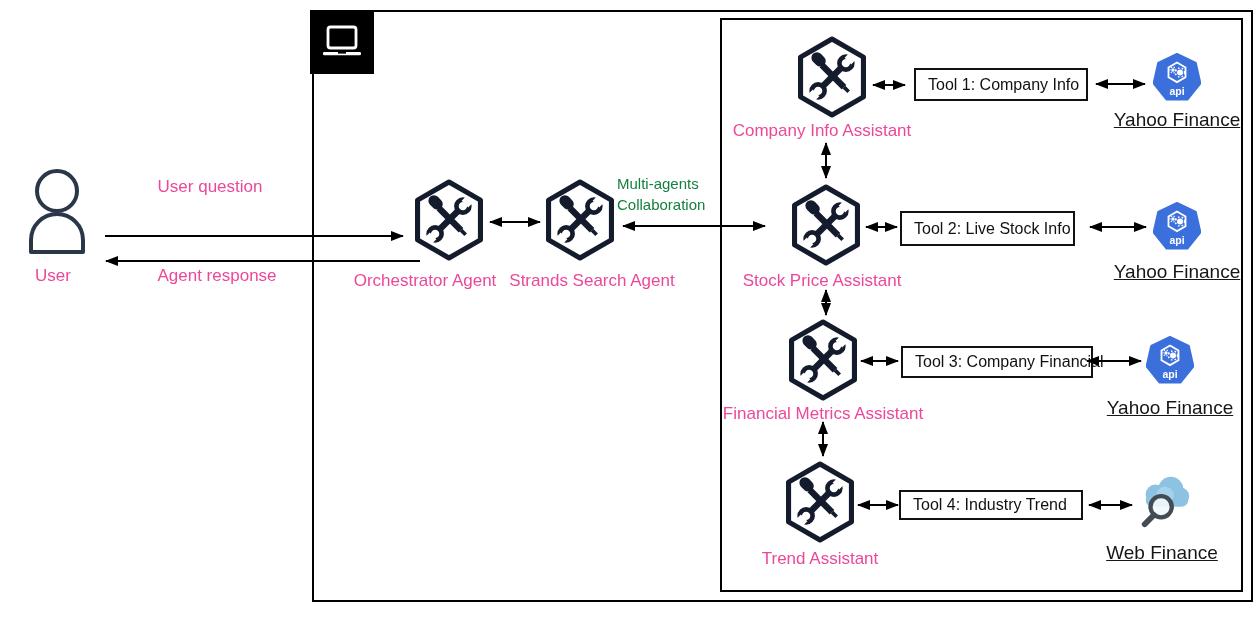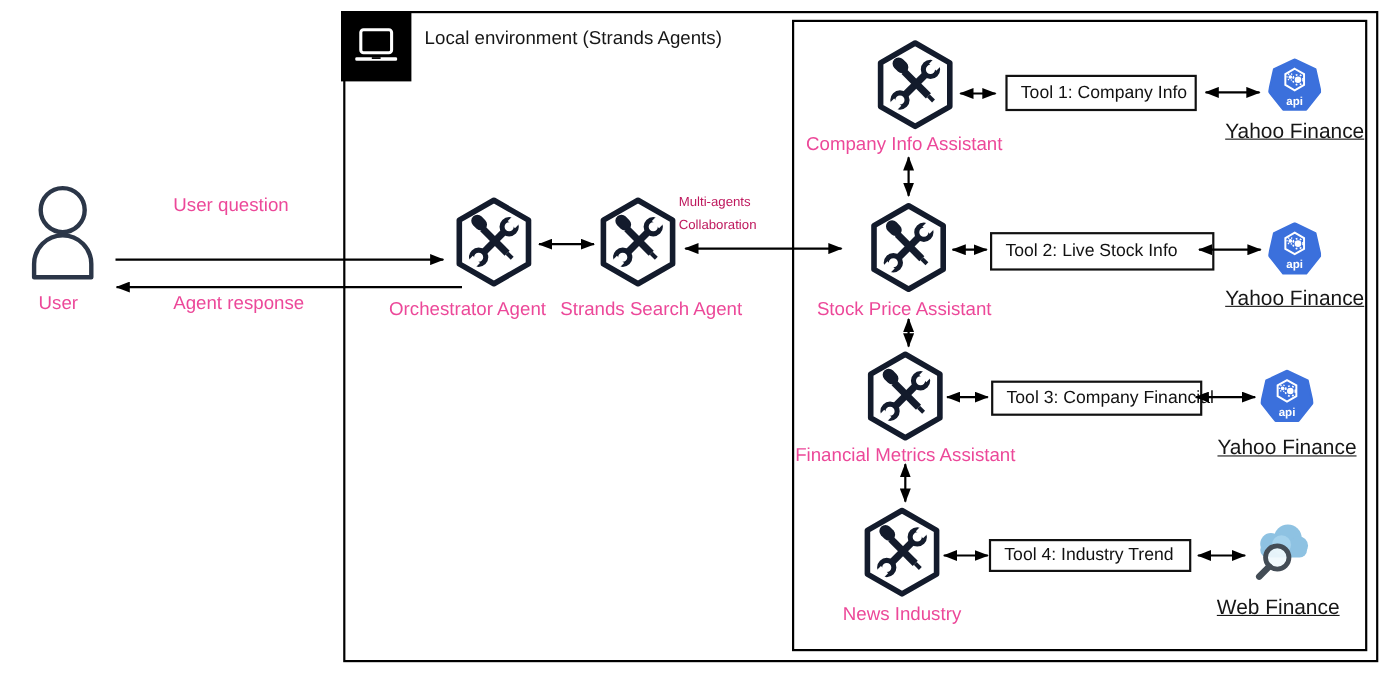--- a/index.html
+++ b/index.html
@@ -26,21 +26,21 @@
     left:310px;top:10px;width:64px;height:64px;background:#000;
     display:flex;align-items:center;justify-content:center;
   }
   #env-title{left:386px;top:25px;font-size:17px;color:#161616;white-space:nowrap;}
   .toolbox{
     position:absolute;border:2px solid #111;background:#fff;box-sizing:border-box;
     display:flex;align-items:center;padding-left:12px;font-size:16px;color:#111;
     white-space:nowrap;
   }
   #collab-label{
-    left:617px;top:173px;width:110px;font-size:12px;line-height:21px;color:#be185d;
+    left:617px;top:173px;width:110px;font-size:15px;line-height:21px;color:#15803d;
   }
   .hex-svg{position:absolute;width:74px;height:86px;}
   .api-svg{position:absolute;width:48px;height:50px;}
   #arrow-layer{position:absolute;left:0;top:0;width:1260px;height:618px;pointer-events:none;}
 </style>
 </head>
 <body>
 
 <div id="canvas">
 
@@ -69,21 +69,20 @@
   </svg>
 
   <div id="outer-box" class="abs"></div>
   <div id="env-icon-tile" class="abs">
     <svg width="44" height="40" viewBox="0 0 44 40">
       <rect x="8" y="5" width="28" height="21" rx="2.5" fill="none" stroke="#ffffff" stroke-width="2.8"></rect>
       <rect x="3" y="30" width="38" height="3.2" rx="1.2" fill="#ffffff"></rect>
       <rect x="18" y="30" width="8" height="1.6" fill="#000000"></rect>
     </svg>
   </div>
-  <div id="env-title" class="abs">Local environment (Strands Agents)</div>
 
   <div id="inner-box" class="abs"></div>
 
   <svg class="abs" style="left:19px;top:164px" width="76" height="92" viewBox="0 0 76 92">
     <circle cx="38" cy="27" r="20" fill="#ffffff" stroke="#2b3648" stroke-width="4"></circle>
     <path d="M 12 88 L 12 76 A 26 26 0 0 1 64 76 L 64 88 Z" fill="#ffffff" stroke="#2b3648" stroke-width="4" stroke-linejoin="round"></path>
   </svg>
   <div class="label" style="left:53px;top:266px">User</div>
 
   <div class="label" style="left:210px;top:177px">User question</div>
@@ -108,42 +107,42 @@
   <svg class="api-svg" style="left:1153px;top:53px" viewBox="0 0 48 50">
     <use href="#api-shape"></use>
     <text x="24" y="42" text-anchor="middle" font-size="10.5" font-weight="bold" fill="#ffffff" font-family="Liberation Sans, sans-serif">api</text>
   </svg>
   <div class="small-label" style="left:1177px;top:111px">Yahoo Finance</div>
 
   <svg class="hex-svg" style="left:789px;top:182px" viewBox="0 0 80 92">
       <use href="#agent-shape"></use>
     </svg>
   <div class="label" style="left:822px;top:271px">Stock Price Assistant</div>
-  <div class="toolbox" style="left:900px;top:211px;width:204px;height:35px">Tool 2: Live Stock Info</div>
+  <div class="toolbox" style="left:900px;top:211px;width:175px;height:35px">Tool 2: Live Stock Info</div>
   <svg class="api-svg" style="left:1153px;top:202px" viewBox="0 0 48 50">
     <use href="#api-shape"></use>
     <text x="24" y="42" text-anchor="middle" font-size="10.5" font-weight="bold" fill="#ffffff" font-family="Liberation Sans, sans-serif">api</text>
   </svg>
   <div class="small-label" style="left:1177px;top:263px">Yahoo Finance</div>
 
   <svg class="hex-svg" style="left:786px;top:317px" viewBox="0 0 80 92">
       <use href="#agent-shape"></use>
     </svg>
   <div class="label" style="left:823px;top:404px">Financial Metrics Assistant</div>
   <div class="toolbox" style="left:901px;top:346px;width:192px;height:32px">Tool 3: Company Financial</div>
   <svg class="api-svg" style="left:1146px;top:336px" viewBox="0 0 48 50">
     <use href="#api-shape"></use>
     <text x="24" y="42" text-anchor="middle" font-size="10.5" font-weight="bold" fill="#ffffff" font-family="Liberation Sans, sans-serif">api</text>
   </svg>
   <div class="small-label" style="left:1170px;top:399px">Yahoo Finance</div>
 
   <svg class="hex-svg" style="left:783px;top:459px" viewBox="0 0 80 92">
       <use href="#agent-shape"></use>
     </svg>
-  <div class="label" style="left:820px;top:549px">News Industry</div>
+  <div class="label" style="left:820px;top:549px">Trend Assistant</div>
   <div class="toolbox" style="left:899px;top:490px;width:184px;height:30px">Tool 4: Industry Trend</div>
   <svg class="abs" style="left:1136px;top:470px" width="58" height="62" viewBox="0 0 60 64">
     <circle cx="36" cy="20" r="13" fill="#8ec2e2"></circle>
     <circle cx="20" cy="25" r="10" fill="#8ec2e2"></circle>
     <circle cx="46" cy="27" r="9" fill="#8ec2e2"></circle>
     <rect x="10" y="24" width="44" height="14" rx="7" fill="#8ec2e2"></rect>
     <circle cx="30" cy="26" r="9" fill="#a5d2ec"></circle>
     <circle cx="26" cy="38" r="11" fill="rgba(240,248,252,0.9)" stroke="#434c55" stroke-width="4.5"></circle>
     <line x1="18.5" y1="46.5" x2="9" y2="56" stroke="#434c55" stroke-width="6" stroke-linecap="round"></line>
   </svg>

